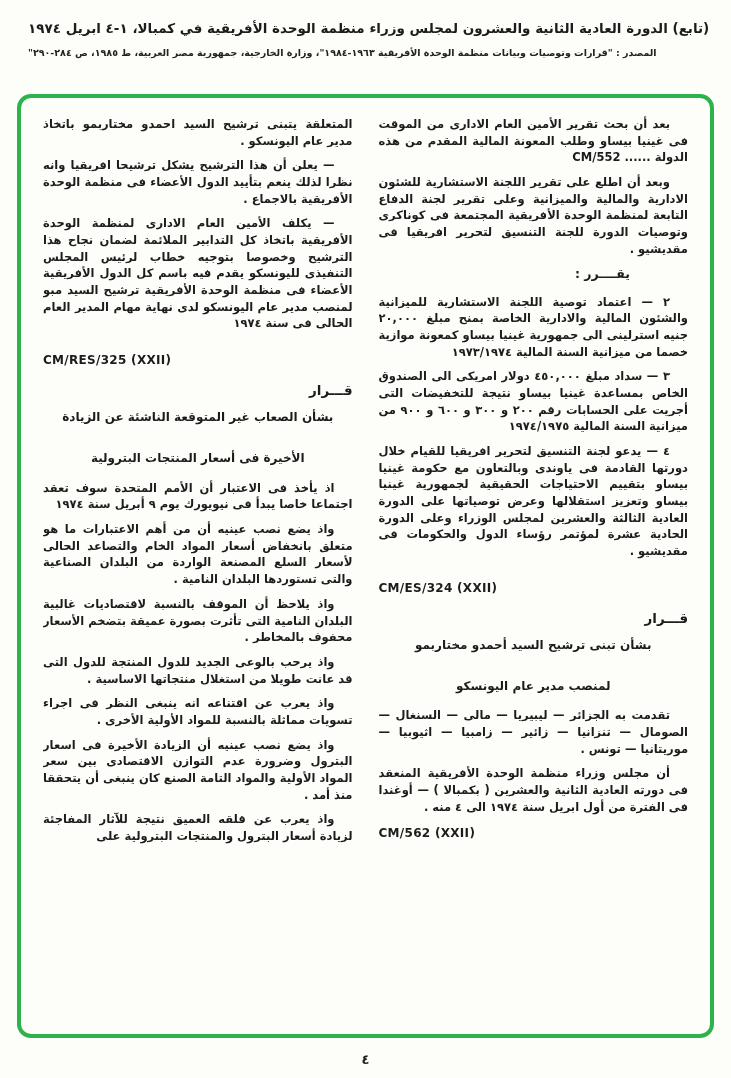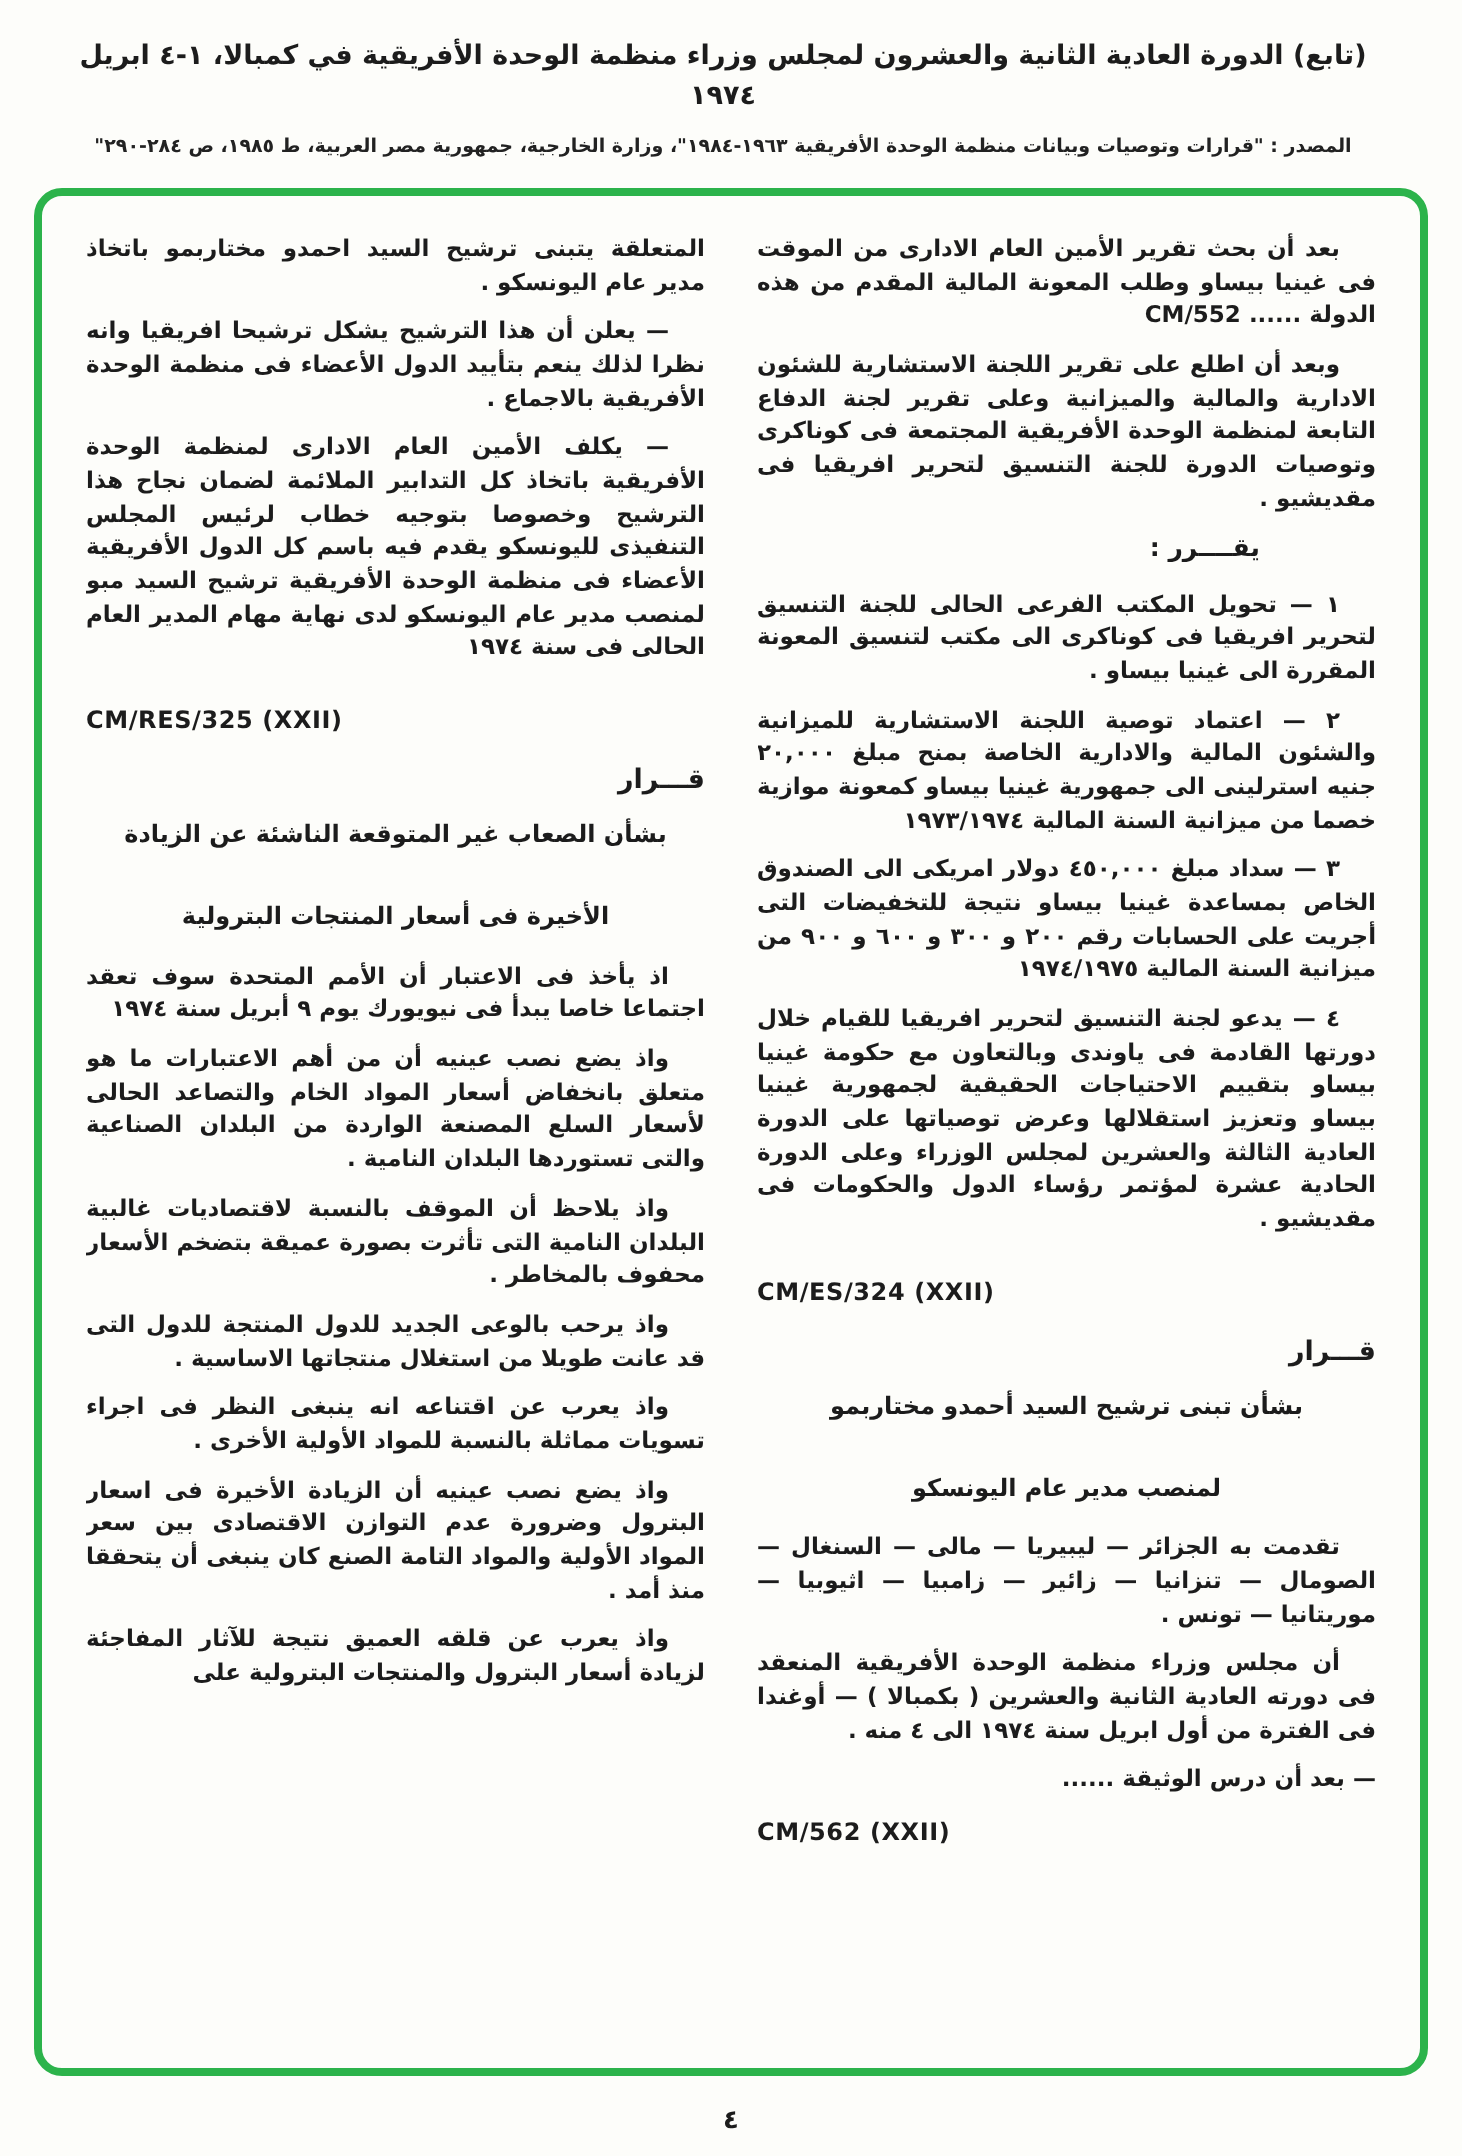--- a/index.html
+++ b/index.html
@@ -11,22 +11,22 @@
     position: relative;
     width: 731px;
     height: 1078px;
     background: #fdfdfa;
     font-family: "DejaVu Sans", sans-serif;
     color: #1c1c1c;
     overflow: hidden;
   }
   .doc-header {
     direction: rtl;
-    text-align: center;
-    padding: 18px 36px 0 28px;
+    text-align: left;
+    padding: 18px 16px 0 28px;
   }
   .doc-title {
     font-size: 13.5px;
     font-weight: bold;
     line-height: 1.5;
   }
   .doc-source {
     font-size: 9.5px;
     font-weight: bold;
     margin-top: 9px;
@@ -113,31 +113,29 @@
     <div class="doc-source">المصدر : "قرارات وتوصيات وبيانات منظمة الوحدة الأفريقية ١٩٦٣-١٩٨٤"، وزارة الخارجية، جمهورية مصر العربية، ط ١٩٨٥، ص ٢٨٤-٢٩٠"</div>
   </header>
 
   <div class="content-frame">
     <div class="columns">
 
       <section class="column">
         <p class="body">بعد أن بحث تقرير الأمين العام الادارى من الموقت فى غينيا بيساو وطلب المعونة المالية المقدم من هذه الدولة ...... CM/552</p>
         <p class="body">وبعد أن اطلع على تقرير اللجنة الاستشارية للشئون الادارية والمالية والميزانية وعلى تقرير لجنة الدفاع التابعة لمنظمة الوحدة الأفريقية المجتمعة فى كوناكرى وتوصيات الدورة للجنة التنسيق لتحرير افريقيا فى مقديشيو .</p>
         <p class="decide">يقــــرر :</p>
-        <p class="body">١ — تحويل المكتب الفرعى الحالى للجنة التنسيق لتحرير افريقيا فى كوناكرى الى مكتب لتنسيق المعونة المقررة الى غينيا بيساو .</p>
         <p class="body">٢ — اعتماد توصية اللجنة الاستشارية للميزانية والشئون المالية والادارية الخاصة بمنح مبلغ ٢٠,٠٠٠ جنيه استرلينى الى جمهورية غينيا بيساو كمعونة موازية خصما من ميزانية السنة المالية ١٩٧٣/١٩٧٤</p>
         <p class="body">٣ — سداد مبلغ ٤٥٠,٠٠٠ دولار امريكى الى الصندوق الخاص بمساعدة غينيا بيساو نتيجة للتخفيضات التى أجريت على الحسابات رقم ٢٠٠ و ٣٠٠ و ٦٠٠ و ٩٠٠ من ميزانية السنة المالية ١٩٧٤/١٩٧٥</p>
         <p class="body">٤ — يدعو لجنة التنسيق لتحرير افريقيا للقيام خلال دورتها القادمة فى ياوندى وبالتعاون مع حكومة غينيا بيساو بتقييم الاحتياجات الحقيقية لجمهورية غينيا بيساو وتعزيز استقلالها وعرض توصياتها على الدورة العادية الثالثة والعشرين لمجلس الوزراء وعلى الدورة الحادية عشرة لمؤتمر رؤساء الدول والحكومات فى مقديشيو .</p>
         <p class="code">CM/ES/324 (XXII)</p>
         <p class="heading">قـــرار</p>
         <p class="subheading">بشأن تبنى ترشيح السيد أحمدو مختاربمو</p>
         <p class="subheading last">لمنصب مدير عام اليونسكو</p>
         <p class="body">تقدمت به الجزائر — ليبيريا — مالى — السنغال — الصومال — تنزانيا — زائير — زامبيا — اثيوبيا — موريتانيا — تونس .</p>
         <p class="body">أن مجلس وزراء منظمة الوحدة الأفريقية المنعقد فى دورته العادية الثانية والعشرين ( بكمبالا ) — أوغندا فى الفترة من أول ابريل سنة ١٩٧٤ الى ٤ منه .</p>
-        <p class="body no-indent">— بعد أن درس الوثيقة ......</p>
         <p class="code tight">CM/562 (XXII)</p>
       </section>
 
       <section class="column">
         <p class="body no-indent">المتعلقة يتبنى ترشيح السيد احمدو مختاربمو باتخاذ مدير عام اليونسكو .</p>
         <p class="body">— يعلن أن هذا الترشيح يشكل ترشيحا افريقيا وانه نظرا لذلك ينعم بتأييد الدول الأعضاء فى منظمة الوحدة الأفريقية بالاجماع .</p>
         <p class="body">— يكلف الأمين العام الادارى لمنظمة الوحدة الأفريقية باتخاذ كل التدابير الملائمة لضمان نجاح هذا الترشيح وخصوصا بتوجيه خطاب لرئيس المجلس التنفيذى لليونسكو يقدم فيه باسم كل الدول الأفريقية الأعضاء فى منظمة الوحدة الأفريقية ترشيح السيد مبو لمنصب مدير عام اليونسكو لدى نهاية مهام المدير العام الحالى فى سنة ١٩٧٤</p>
         <p class="code">CM/RES/325 (XXII)</p>
         <p class="heading">قـــرار</p>
         <p class="subheading">بشأن الصعاب غير المتوقعة الناشئة عن الزيادة</p>

